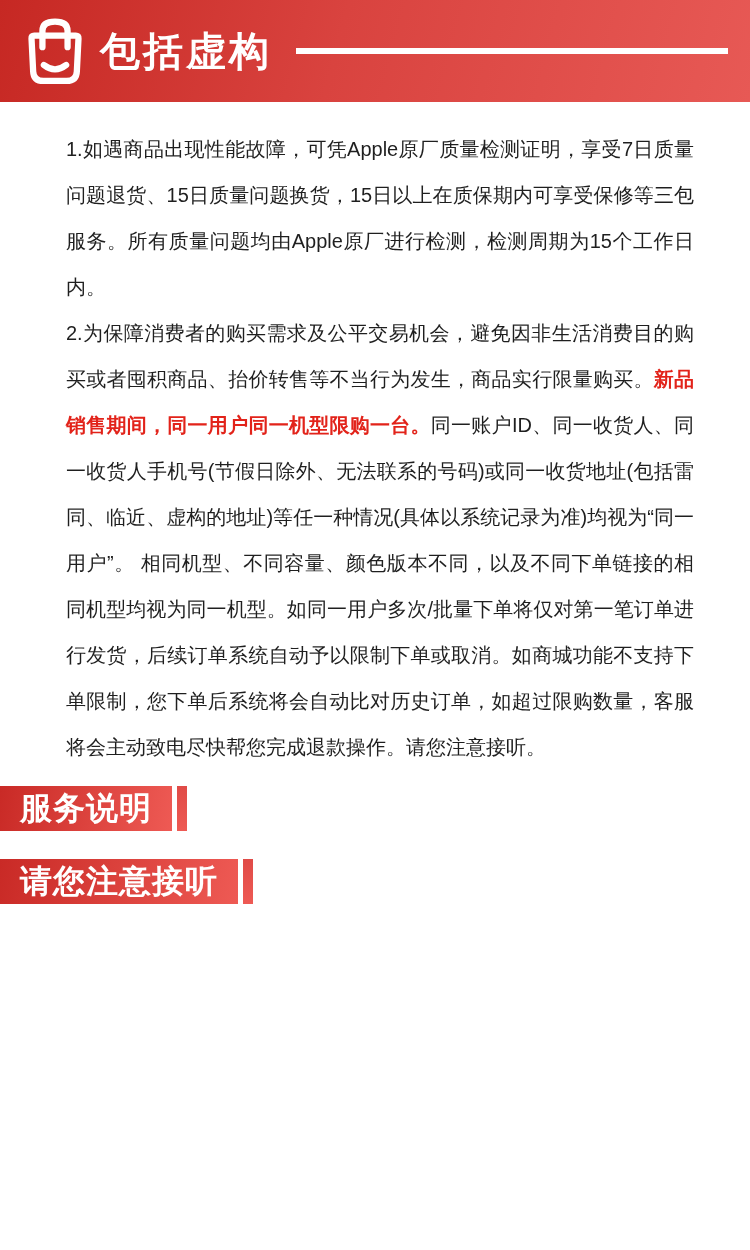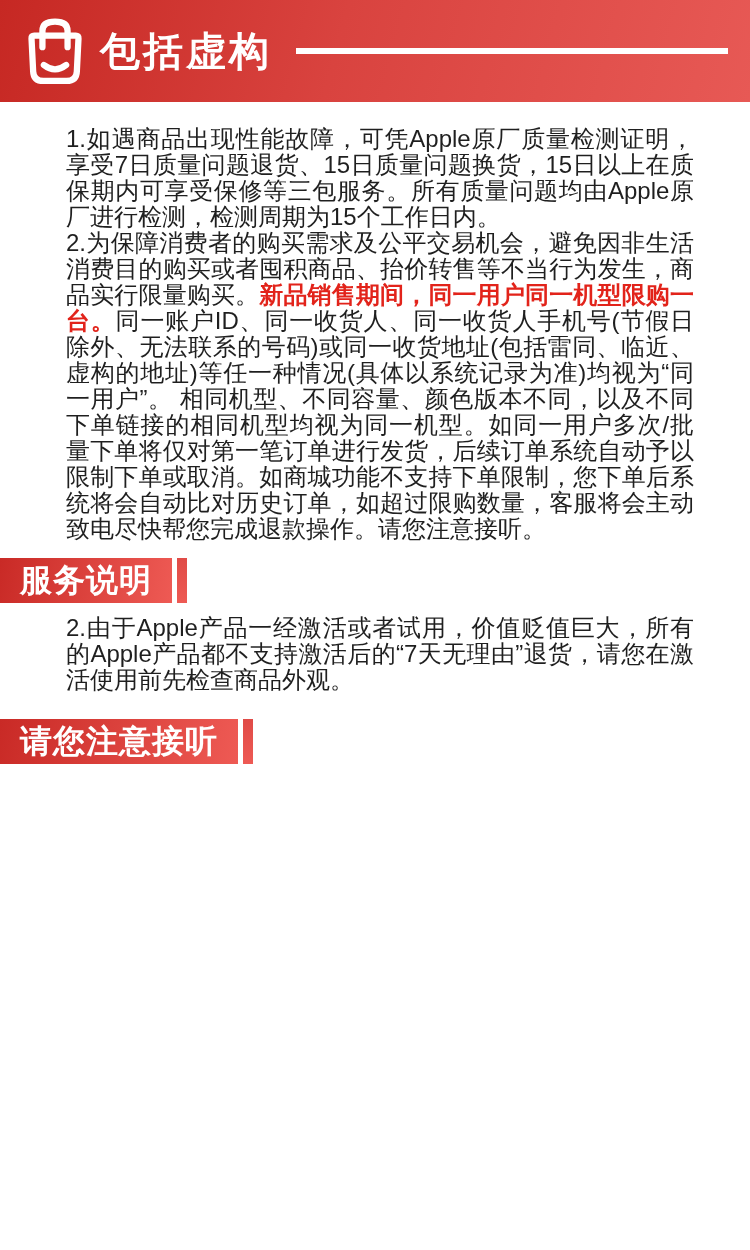--- a/index.html
+++ b/index.html
@@ -9,27 +9,27 @@
   
   .hero{height:102px;display:flex;align-items:center;
         background:linear-gradient(105deg,var(--header-l,#c62823) 0%,#d9433f 45%,var(--header-r,#e75955) 100%);
         padding:0 22px 0 26px;box-sizing:border-box;}
   .bag{flex:0 0 auto;display:flex;align-items:center;}
   .hero-title{margin:0 0 0 16px;font-size:40px;font-weight:bold;color:#fff;letter-spacing:3px;white-space:nowrap;}
   .hero-rule{flex:1 1 auto;height:6px;background:#fff;margin-left:24px;}
 
   
   .content{padding:24px 56px 24px 66px;box-sizing:border-box;}
-  .para{margin:0;font-size:24px;line-height:26px;color:var(--body,#1f1f1f);
+  .para{margin:0;font-size:20px;line-height:46px;color:var(--body,#1f1f1f);
         text-align:justify;word-break:break-all;font-weight:500;}
   .highlight{color:var(--accent,#e2231a);font-weight:bold;}
 
   
   .banner{display:flex;align-items:stretch;height:45px;margin-left:-66px;}
-  .banner.svc{margin-top:16px;margin-bottom:12px;}
+  .banner.svc{margin-top:16px;margin-bottom:28px;}
   .banner.ship{margin-top:26px;margin-bottom:22px;}
   .banner-label{display:flex;align-items:center;padding:0 20px;
         background:linear-gradient(100deg,var(--banner-l,#c92a26),var(--banner-r,#ee5a54));
         color:#fff;font-size:32px;font-weight:bold;letter-spacing:1px;white-space:nowrap;}
   .banner-bar{width:10px;margin-left:5px;
         background:linear-gradient(180deg,#e04b47,var(--banner-r,#ee5a54));}
 </style>
 </head>
 <body>
 
@@ -51,21 +51,20 @@
 
     <p class="para">1.如遇商品出现性能故障，可凭Apple原厂质量检测证明，享受7日质量问题退货、15日质量问题换货，15日以上在质保期内可享受保修等三包服务。所有质量问题均由Apple原厂进行检测，检测周期为15个工作日内。</p>
 
     <p class="para"><span>2.为保障消费者的购买需求及公平交易机会，避免因非生活消费目的购买或者囤积商品、抬价转售等不当行为发生，商品实行限量购买。</span><span class="highlight">新品销售期间，同一用户同一机型限购一台。</span><span>同一账户ID、同一收货人、同一收货人手机号(节假日除外、无法联系的号码)或同一收货地址(包括雷同、临近、虚构的地址)等任一种情况(具体以系统记录为准)均视为“同一用户”。 相同机型、不同容量、颜色版本不同，以及不同下单链接的相同机型均视为同一机型。如同一用户多次/批量下单将仅对第一笔订单进行发货，后续订单系统自动予以限制下单或取消。如商城功能不支持下单限制，您下单后系统将会自动比对历史订单，如超过限购数量，客服将会主动致电尽快帮您完成退款操作。请您注意接听。</span></p>
 
     <div class="banner svc">
       <div class="banner-label">服务说明</div>
       <div class="banner-bar"></div>
     </div>
 
-    <p class="para">2.由于Apple产品一经激活或者试用，价值贬值巨大，所有的Apple产品都不支持激活后的“7天无理由”退货，请您在激活使用前先检查商品外观。</p>
 
     <div class="banner ship">
       <div class="banner-label">请您注意接听</div>
       <div class="banner-bar"></div>
     </div>
 
   </main>
 </div>
 
 </body></html>

